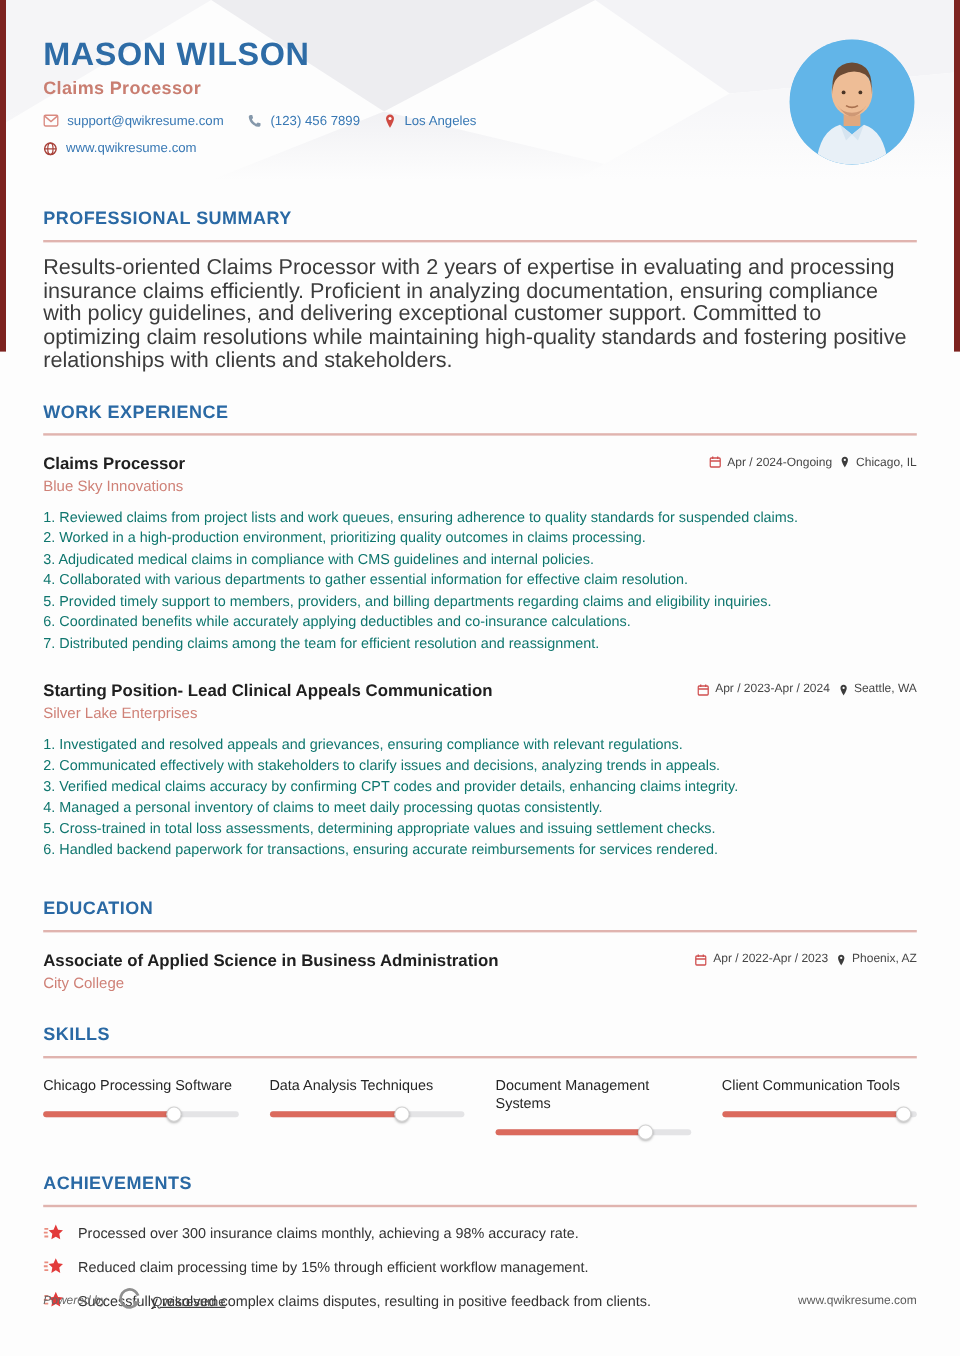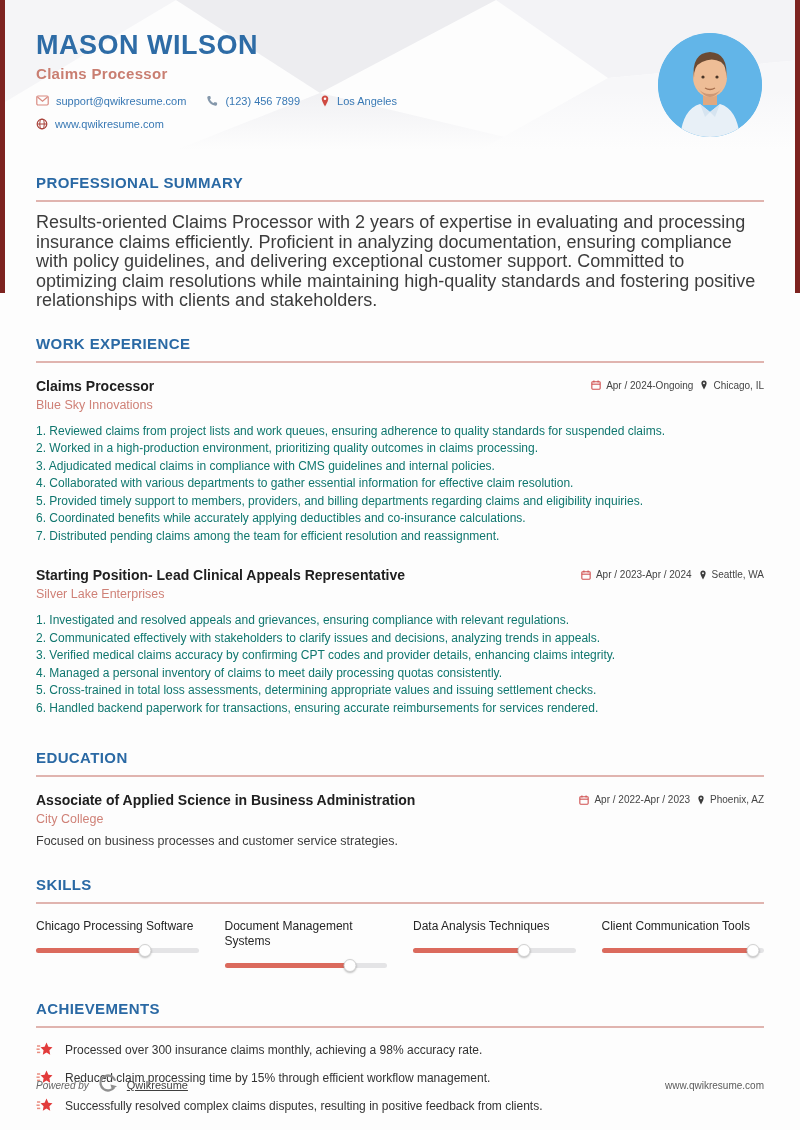--- a/index.html
+++ b/index.html
@@ -205,21 +205,21 @@
           <li>Collaborated with various departments to gather essential information for effective claim resolution.</li>
           <li>Provided timely support to members, providers, and billing departments regarding claims and eligibility inquiries.</li>
           <li>Coordinated benefits while accurately applying deductibles and co-insurance calculations.</li>
           <li>Distributed pending claims among the team for efficient resolution and reassignment.</li>
         </ol>
       </div>
 
       <div class="job">
         <div class="job-head">
           <div>
-            <div class="job-title">Starting Position- Lead Clinical Appeals Representative</div>
+            <div class="job-title">Starting Position- Lead Clinical Appeals Communication</div>
             <div class="job-company">Silver Lake Enterprises</div>
           </div>
           <div class="job-meta">
             <div class="meta-item">
               <span>
                 <svg width="10" height="10" viewBox="0 0 12 12">
                     <rect x="1" y="2" width="10" height="9" rx="1" fill="none" stroke="#cf4f4f" stroke-width="1.3"></rect>
                     <line x1="1" y1="5" x2="11" y2="5" stroke="#cf4f4f" stroke-width="1.3"></line>
                     <line x1="3.5" y1="0.5" x2="3.5" y2="3" stroke="#cf4f4f" stroke-width="1.3"></line>
                     <line x1="8.5" y1="0.5" x2="8.5" y2="3" stroke="#cf4f4f" stroke-width="1.3"></line>
@@ -274,50 +274,49 @@
               <span>
                 <svg width="8" height="10" viewBox="0 0 10 12">
                     <path d="M5 0.5 C3 0.5 1.7 2 1.7 3.8 C1.7 6.4 5 11.5 5 11.5 C5 11.5 8.3 6.4 8.3 3.8 C8.3 2 7 0.5 5 0.5 Z" fill="#3c3c3c"></path>
                     <circle cx="5" cy="3.8" r="1.2" fill="#fff"></circle>
                   </svg>
               </span>
               <span>Phoenix, AZ</span>
             </div>
           </div>
         </div>
-        <p class="edu-desc">Focused on business processes and customer service strategies.</p>
       </div>
     </section>
 
     <section class="section" style="margin-top:28px;">
       <div class="section-heading">SKILLS</div>
       <div class="section-rule"></div>
       <div class="skills-grid">
         <div class="skill">
           <div class="skill-label">Chicago Processing Software</div>
           <div class="skill-slider">
             <div class="skill-track"></div>
             <div class="skill-fill" style="width: 67%;"></div>
             <div class="skill-knob" style="left: 67%;"></div>
           </div>
         </div>
         <div class="skill">
+          <div class="skill-label">Data Analysis Techniques</div>
+          <div class="skill-slider">
+            <div class="skill-track"></div>
+            <div class="skill-fill" style="width: 68%;"></div>
+            <div class="skill-knob" style="left: 68%;"></div>
+          </div>
+        </div>
+        <div class="skill">
           <div class="skill-label narrow">Document Management Systems</div>
           <div class="skill-slider">
             <div class="skill-track"></div>
             <div class="skill-fill" style="width: 77%;"></div>
             <div class="skill-knob" style="left: 77%;"></div>
-          </div>
-        </div>
-        <div class="skill">
-          <div class="skill-label">Data Analysis Techniques</div>
-          <div class="skill-slider">
-            <div class="skill-track"></div>
-            <div class="skill-fill" style="width: 68%;"></div>
-            <div class="skill-knob" style="left: 68%;"></div>
           </div>
         </div>
         <div class="skill">
           <div class="skill-label">Client Communication Tools</div>
           <div class="skill-slider">
             <div class="skill-track"></div>
             <div class="skill-fill" style="width: 93%;"></div>
             <div class="skill-knob" style="left: 93%;"></div>
           </div>
         </div>

